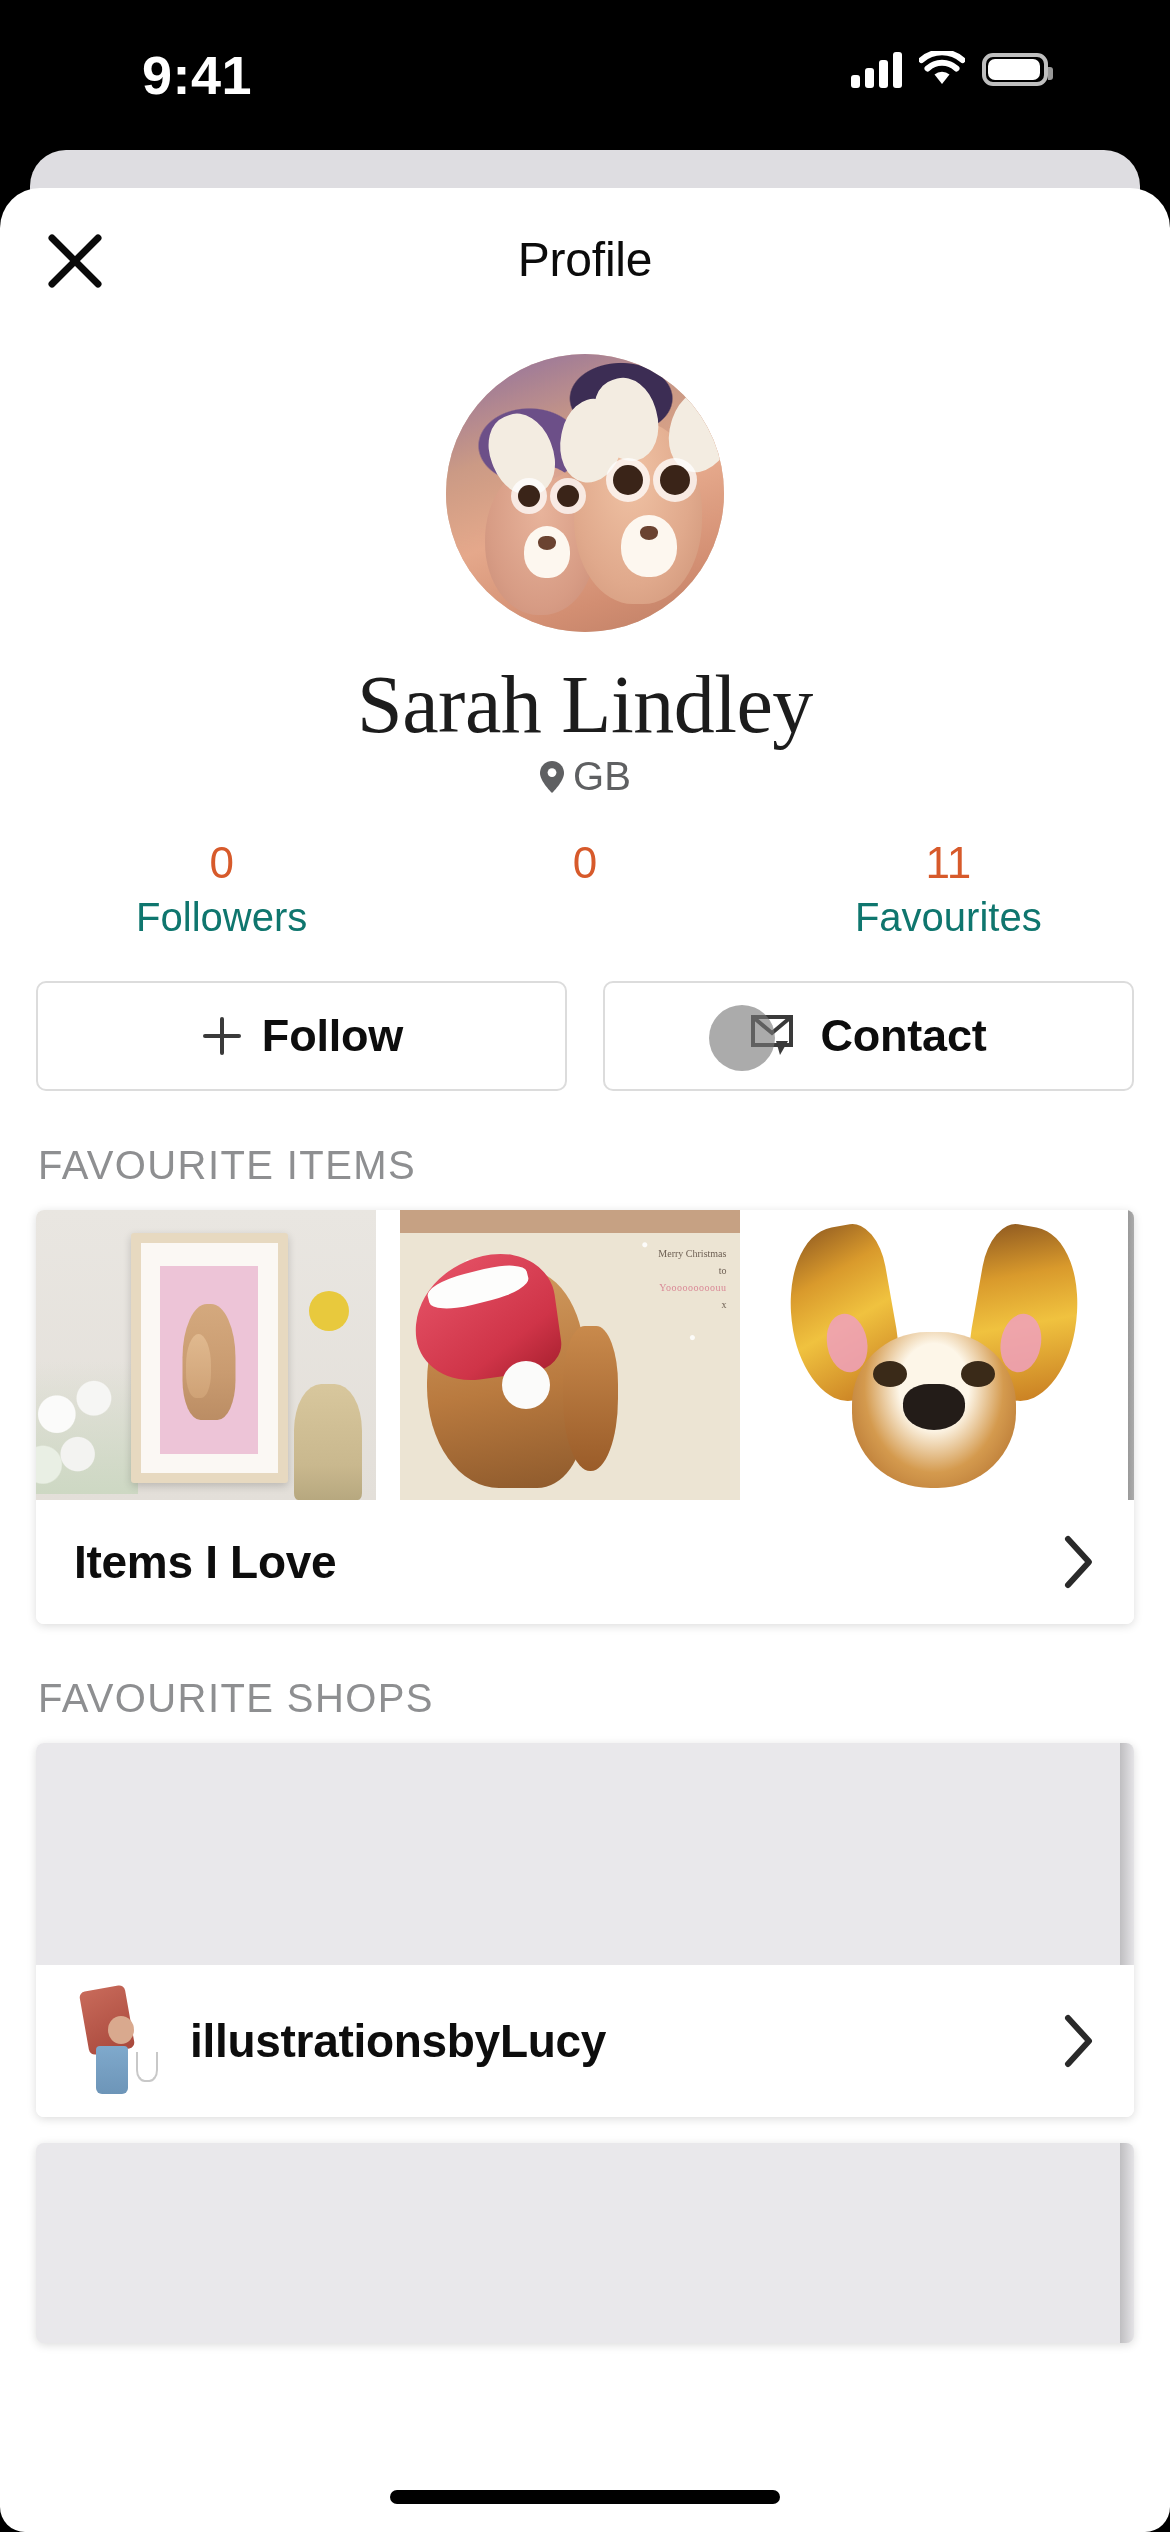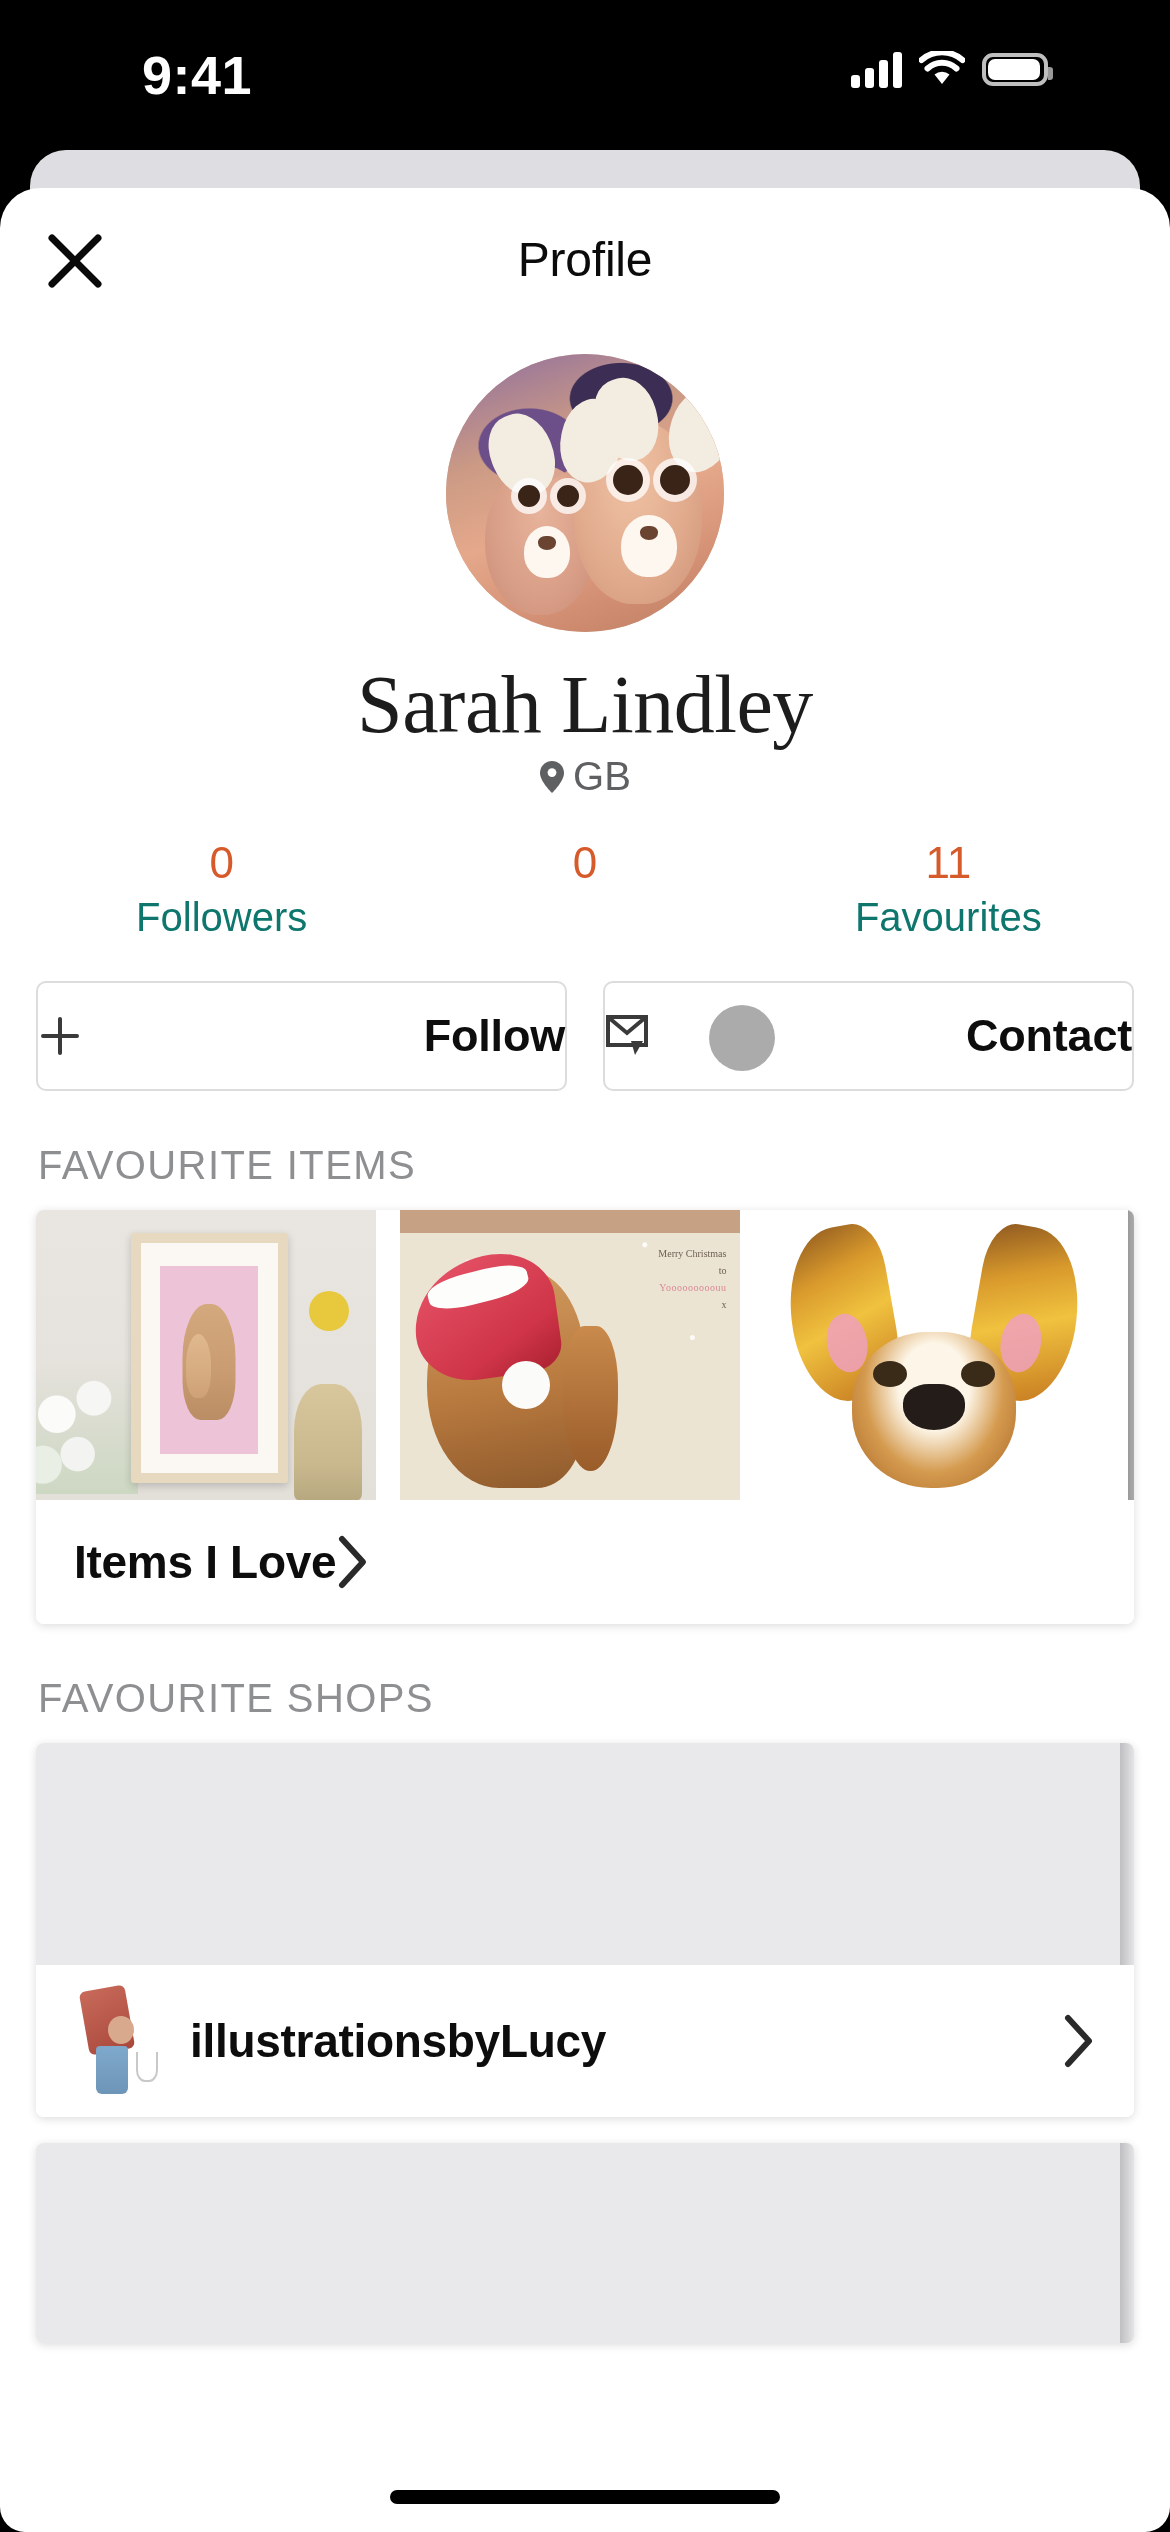--- a/index.html
+++ b/index.html
@@ -252,21 +252,21 @@
     margin-top: 40px;
   }
   .act-btn {
     flex: 1;
     height: 110px;
     border: 2px solid #dcdcdc;
     border-radius: 10px;
     background: #fff;
     display: flex;
     align-items: center;
-    justify-content: space-between;
+    justify-content: center;
     gap: 18px;
     cursor: pointer;
     position: relative;
   }
   .act-label {
     font-size: 45px;
     font-weight: 700;
     color: #0d0d0d;
     letter-spacing: -0.2px;
   }
@@ -501,20 +501,21 @@
 
   .thumb.partial .edge {
     position: absolute; inset: 0;
     background: linear-gradient(90deg,#9a9a9a 0%, #cfcfcf 60%, #ebebeb 100%);
   }
 
   .card-footer {
     height: 124px;
     display: flex;
     align-items: center;
+    justify-content: space-between;
     padding: 0 38px;
     background: #fff;
     cursor: pointer;
   }
   .card-footer-label {
     font-size: 46px;
     font-weight: 700;
     color: #0d0d0d;
     letter-spacing: -0.3px;
   }

